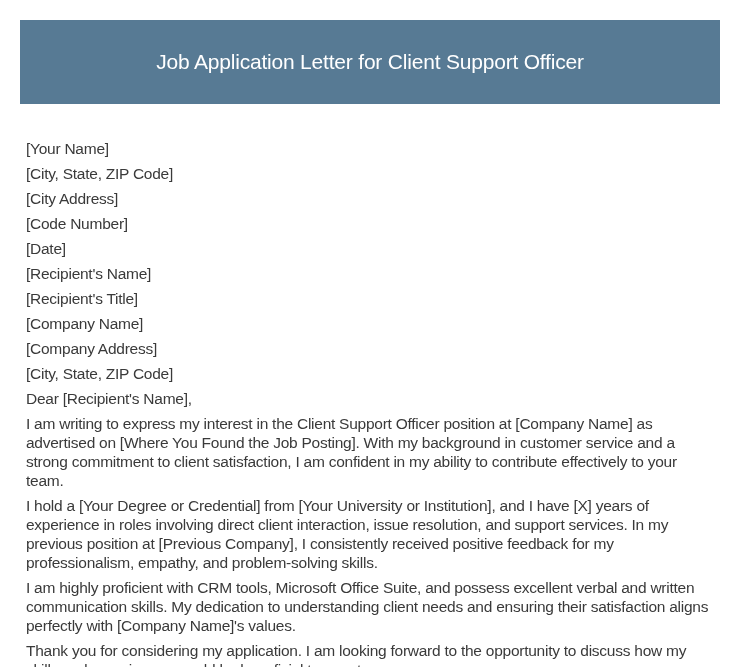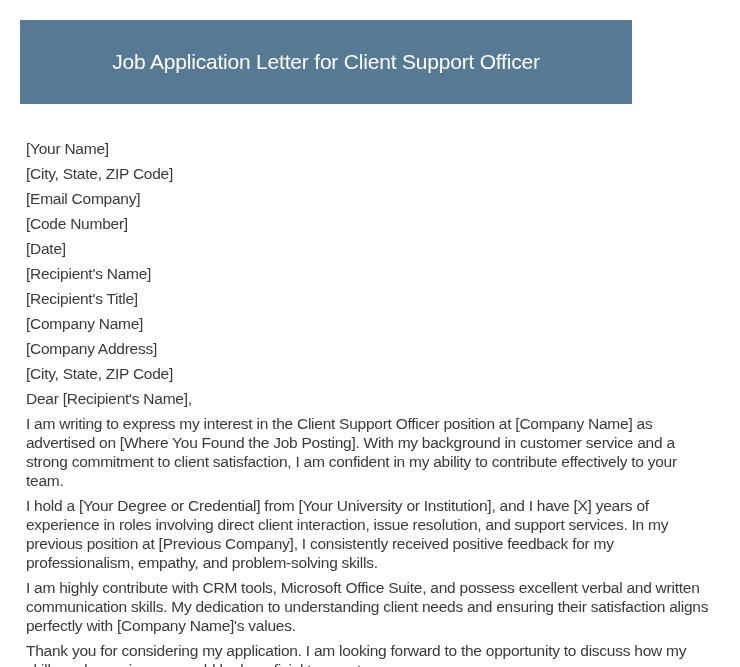--- a/index.html
+++ b/index.html
@@ -1,18 +1,18 @@
 <!DOCTYPE html>
 <html><head>
   <meta charset="utf-8">
   <style>
     html, body { margin: 0; padding: 0; background: #ffffff; }
     body { width: 740px; height: 667px; overflow: hidden; position: relative; }
     .header {
-      position: absolute; left: 20px; top: 20px; width: 612px; height: 84px;
+      position: absolute; left: 20px; top: 20px; width: 700px; height: 84px;
       background: #577a94; display: flex; align-items: center; justify-content: center;
     }
     .header h1 {
       margin: 0; color: #ffffff; font-family: "Liberation Sans", sans-serif;
       font-weight: normal; font-size: 21px; letter-spacing: -0.2px;
     }
     .letter {
       position: absolute; left: 20px; top: 133px; width: 700px;
       font-family: "Liberation Sans", sans-serif; font-size: 15.5px; line-height: 19px;
       color: #3a3a3a; letter-spacing: -0.25px;
@@ -22,28 +22,28 @@
 </head>
 <body>
 
 <div class="header">
   <h1>Job Application Letter for Client Support Officer</h1>
 </div>
 
 <div class="letter">
   <p>[Your Name]</p>
   <p>[City, State, ZIP Code]</p>
-  <p>[Email Company]</p>
+  <p>[City Address]</p>
   <p>[Code Number]</p>
   <p>[Date]</p>
   <p>[Recipient's Name]</p>
   <p>[Recipient's Title]</p>
   <p>[Company Name]</p>
   <p>[Company Address]</p>
   <p>[City, State, ZIP Code]</p>
   <p>Dear [Recipient's Name],</p>
   <p>I am writing to express my interest in the Client Support Officer position at [Company Name] as advertised on [Where You Found the Job Posting]. With my background in customer service and a strong commitment to client satisfaction, I am confident in my ability to contribute effectively to your team.</p>
   <p>I hold a [Your Degree or Credential] from [Your University or Institution], and I have [X] years of experience in roles involving direct client interaction, issue resolution, and support services. In my previous position at [Previous Company], I consistently received positive feedback for my professionalism, empathy, and problem-solving skills.</p>
-  <p>I am highly contribute with CRM tools, Microsoft Office Suite, and possess excellent verbal and written communication skills. My dedication to understanding client needs and ensuring their satisfaction aligns perfectly with [Company Name]'s values.</p>
+  <p>I am highly proficient with CRM tools, Microsoft Office Suite, and possess excellent verbal and written communication skills. My dedication to understanding client needs and ensuring their satisfaction aligns perfectly with [Company Name]'s values.</p>
   <p>Thank you for considering my application. I am looking forward to the opportunity to discuss how my skills and experiences would be beneficial to your team.</p>
   <p>Credential,</p>
   <p>[Your Name]</p>
 </div>
 
 </body></html>

